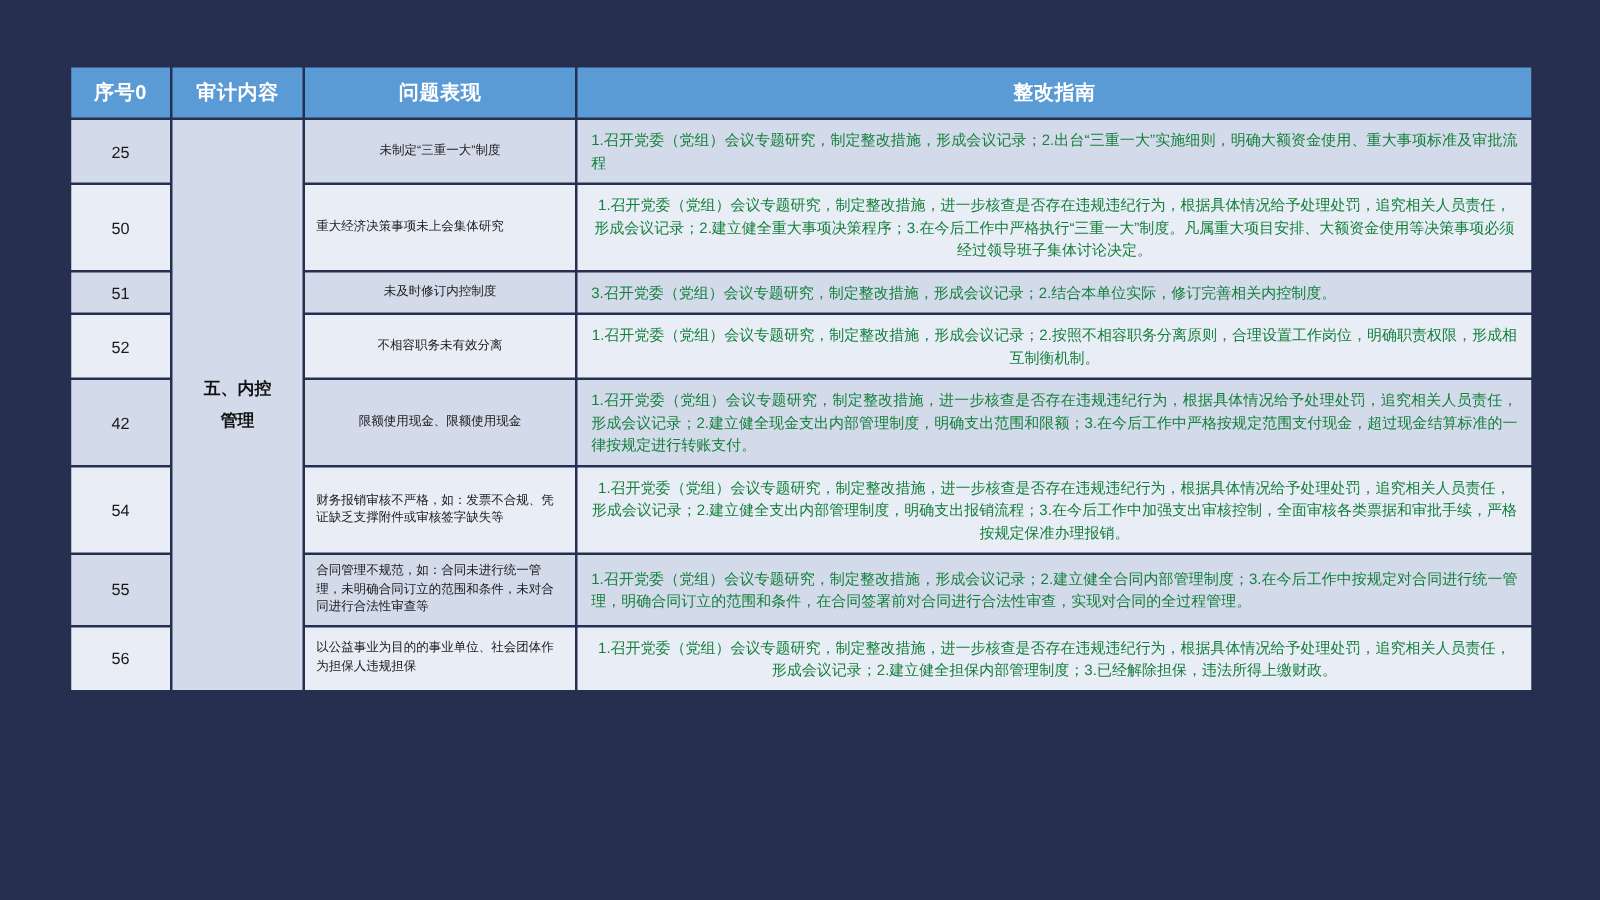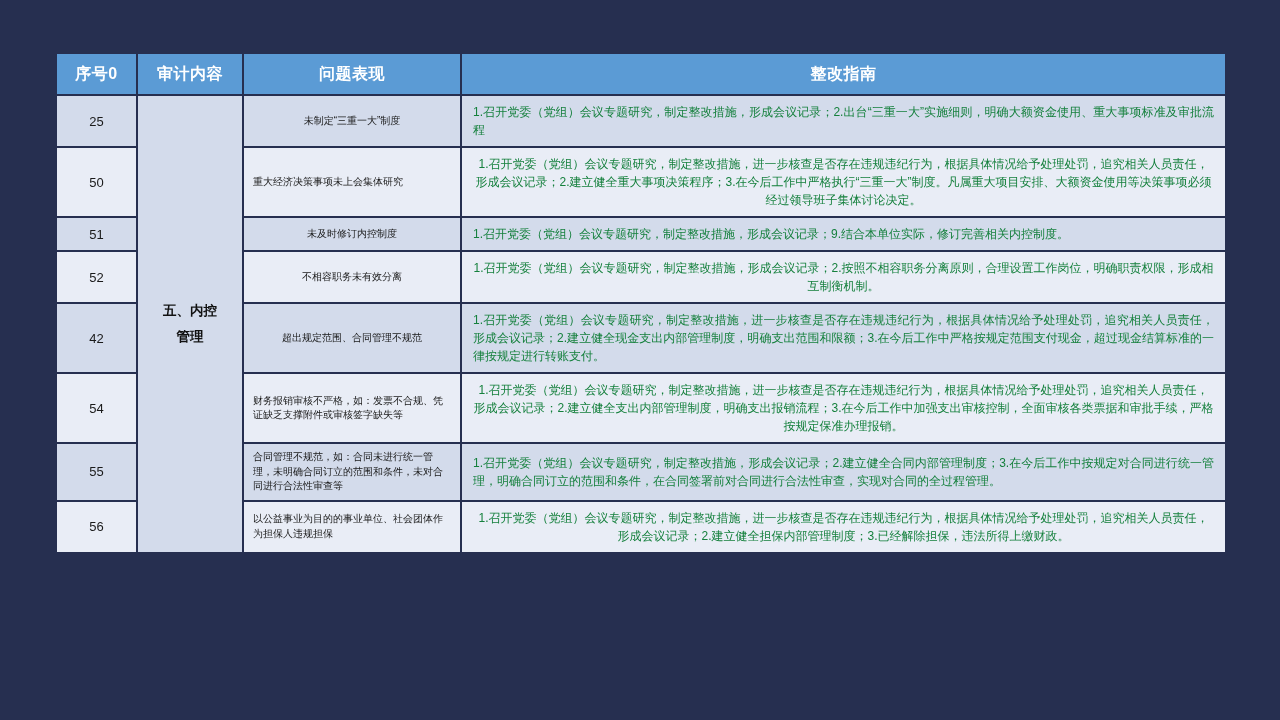--- a/index.html
+++ b/index.html
@@ -113,30 +113,30 @@
         <td class="cell-guide">1.召开党委（党组）会议专题研究，制定整改措施，形成会议记录；2.出台“三重一大”实施细则，明确大额资金使用、重大事项标准及审批流程</td>
       </tr>
       <tr class="shade-light">
         <td class="cell-no">50</td>
         <td class="cell-issue left">重大经济决策事项未上会集体研究</td>
         <td class="cell-guide">1.召开党委（党组）会议专题研究，制定整改措施，进一步核查是否存在违规违纪行为，根据具体情况给予处理处罚，追究相关人员责任，形成会议记录；2.建立健全重大事项决策程序；3.在今后工作中严格执行“三重一大”制度。凡属重大项目安排、大额资金使用等决策事项必须经过领导班子集体讨论决定。</td>
       </tr>
       <tr class="shade-dark">
         <td class="cell-no">51</td>
         <td class="cell-issue center">未及时修订内控制度</td>
-        <td class="cell-guide">1.召开党委（党组）会议专题研究，制定整改措施，形成会议记录；9.结合本单位实际，修订完善相关内控制度。</td>
+        <td class="cell-guide">3.召开党委（党组）会议专题研究，制定整改措施，形成会议记录；2.结合本单位实际，修订完善相关内控制度。</td>
       </tr>
       <tr class="shade-light">
         <td class="cell-no">52</td>
         <td class="cell-issue center">不相容职务未有效分离</td>
         <td class="cell-guide">1.召开党委（党组）会议专题研究，制定整改措施，形成会议记录；2.按照不相容职务分离原则，合理设置工作岗位，明确职责权限，形成相互制衡机制。</td>
       </tr>
       <tr class="shade-dark">
         <td class="cell-no">42</td>
-        <td class="cell-issue center">超出规定范围、合同管理不规范</td>
+        <td class="cell-issue center">限额使用现金、限额使用现金</td>
         <td class="cell-guide">1.召开党委（党组）会议专题研究，制定整改措施，进一步核查是否存在违规违纪行为，根据具体情况给予处理处罚，追究相关人员责任，形成会议记录；2.建立健全现金支出内部管理制度，明确支出范围和限额；3.在今后工作中严格按规定范围支付现金，超过现金结算标准的一律按规定进行转账支付。</td>
       </tr>
       <tr class="shade-light">
         <td class="cell-no">54</td>
         <td class="cell-issue left">财务报销审核不严格，如：发票不合规、凭证缺乏支撑附件或审核签字缺失等</td>
         <td class="cell-guide">1.召开党委（党组）会议专题研究，制定整改措施，进一步核查是否存在违规违纪行为，根据具体情况给予处理处罚，追究相关人员责任，形成会议记录；2.建立健全支出内部管理制度，明确支出报销流程；3.在今后工作中加强支出审核控制，全面审核各类票据和审批手续，严格按规定保准办理报销。</td>
       </tr>
       <tr class="shade-dark">
         <td class="cell-no">55</td>
         <td class="cell-issue left">合同管理不规范，如：合同未进行统一管理，未明确合同订立的范围和条件，未对合同进行合法性审查等</td>

